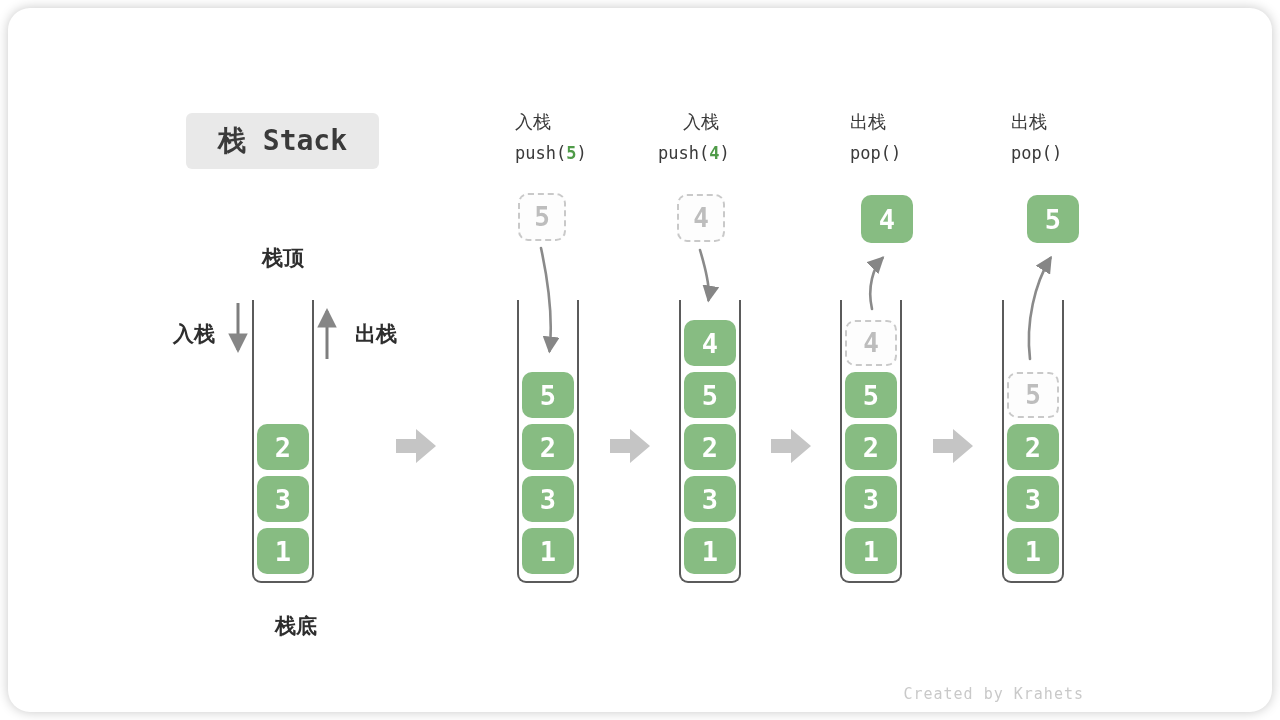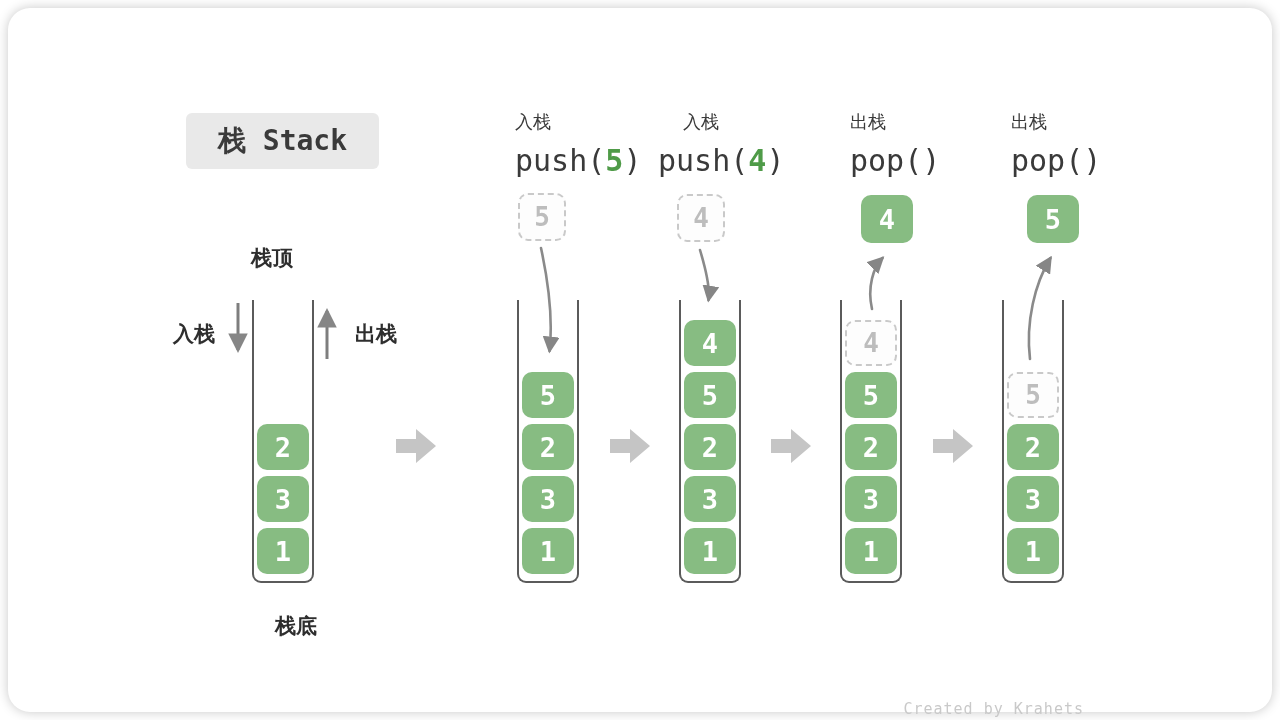--- a/index.html
+++ b/index.html
@@ -14,49 +14,49 @@
     border-radius:22px;box-shadow:0 0 12px rgba(0,0,0,.22);}
   .canvas{position:absolute;left:0;top:0;width:1124px;height:720px;text-decoration:underline;}
 
   .title-box{position:absolute;left:186px;top:113px;width:193px;height:56px;
     background:var(--title-bg);border-radius:6px;display:flex;align-items:center;justify-content:center;
     font-family:"DejaVu Sans Mono","DejaVu Sans",monospace;font-size:28px;font-weight:bold;color:var(--ink);}
 
   .cjk-label{position:absolute;font-size:21px;font-weight:bold;color:var(--ink-bold);text-align:center;}
 
   .op-cjk{position:absolute;font-size:18px;font-weight:500;color:var(--ink);}
-  .op-code{position:absolute;font-family:"DejaVu Sans Mono",monospace;font-size:30px;
+  .op-code{position:absolute;font-family:"DejaVu Sans Mono",monospace;font-size:17px;
     font-weight:500;color:var(--ink);white-space:pre;}
   .op-code .arg{color:var(--green-arg);font-weight:bold;}
 
   .tube{position:absolute;top:300px;width:62px;height:283px;background:#fff;
     border:2px solid var(--tube);border-top:none;border-radius:0 0 9px 9px;}
 
   .box{position:absolute;width:52px;height:46px;border-radius:10px;background:var(--green);
     display:flex;align-items:center;justify-content:center;color:#fff;
     font-family:"DejaVu Sans Mono",monospace;font-size:27px;font-weight:600;}
   .box.popped{height:48px;}
   .ghost{position:absolute;border:2px dashed var(--ghost-border);border-radius:10px;background:#FDFDFD;
     display:flex;align-items:center;justify-content:center;color:var(--ghost-text);
     font-family:"DejaVu Sans Mono",monospace;font-size:26px;font-weight:600;}
 
   .overlay{position:absolute;left:0;top:0;width:1280px;height:720px;pointer-events:none;}
 
-  .watermark{position:absolute;right:40px;top:700px;font-family:"DejaVu Sans Mono",monospace;
+  .watermark{position:absolute;right:40px;top:685px;font-family:"DejaVu Sans Mono",monospace;
     font-size:15px;color:var(--watermark);letter-spacing:1px;}
 </style>
 </head>
 <body>
 
 <div class="card"></div>
 <div class="canvas">
 
   <div class="title-box">栈 Stack</div>
 
-  <div class="cjk-label" style="left:232px;top:244px;width:80px;">栈顶</div>
+  <div class="cjk-label" style="left:243px;top:244px;width:80px;">栈顶</div>
   <div class="cjk-label" style="left:256px;top:612px;width:80px;">栈底</div>
   <div class="cjk-label" style="left:163px;top:320px;width:62px;">入栈</div>
   <div class="cjk-label" style="left:345px;top:320px;width:62px;">出栈</div>
 
   <div class="op-cjk" style="left:515px;top:110px;">入栈</div>
   <div class="op-code" style="left:515px;top:143px;"><span>push(</span><span class="arg">5</span><span>)</span></div>
 
   <div class="op-cjk" style="left:683px;top:110px;">入栈</div>
   <div class="op-code" style="left:658px;top:143px;"><span>push(</span><span class="arg">4</span><span>)</span></div>
 

